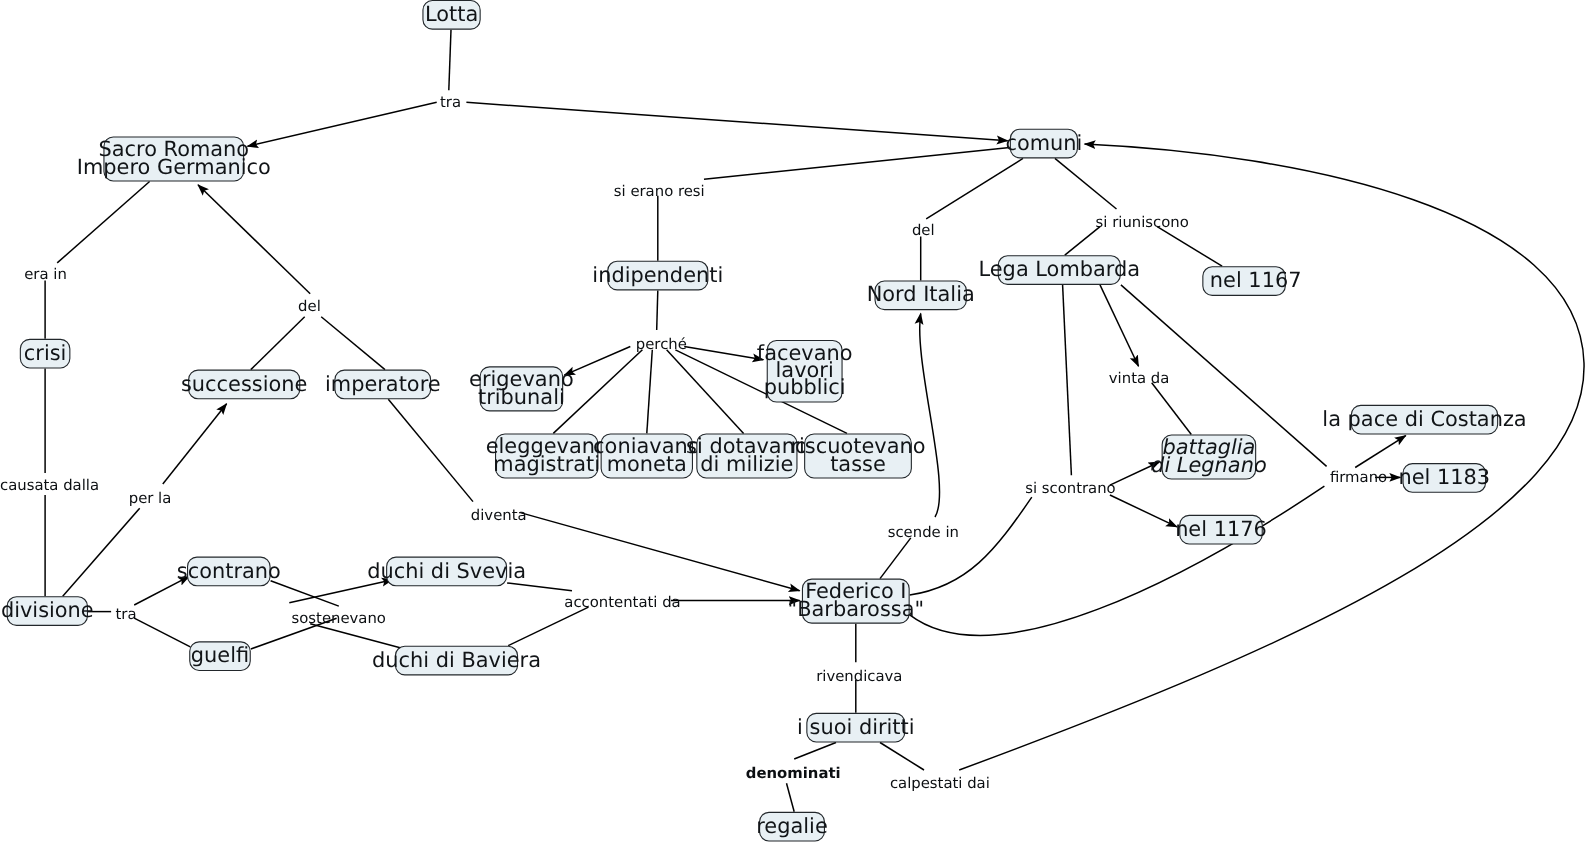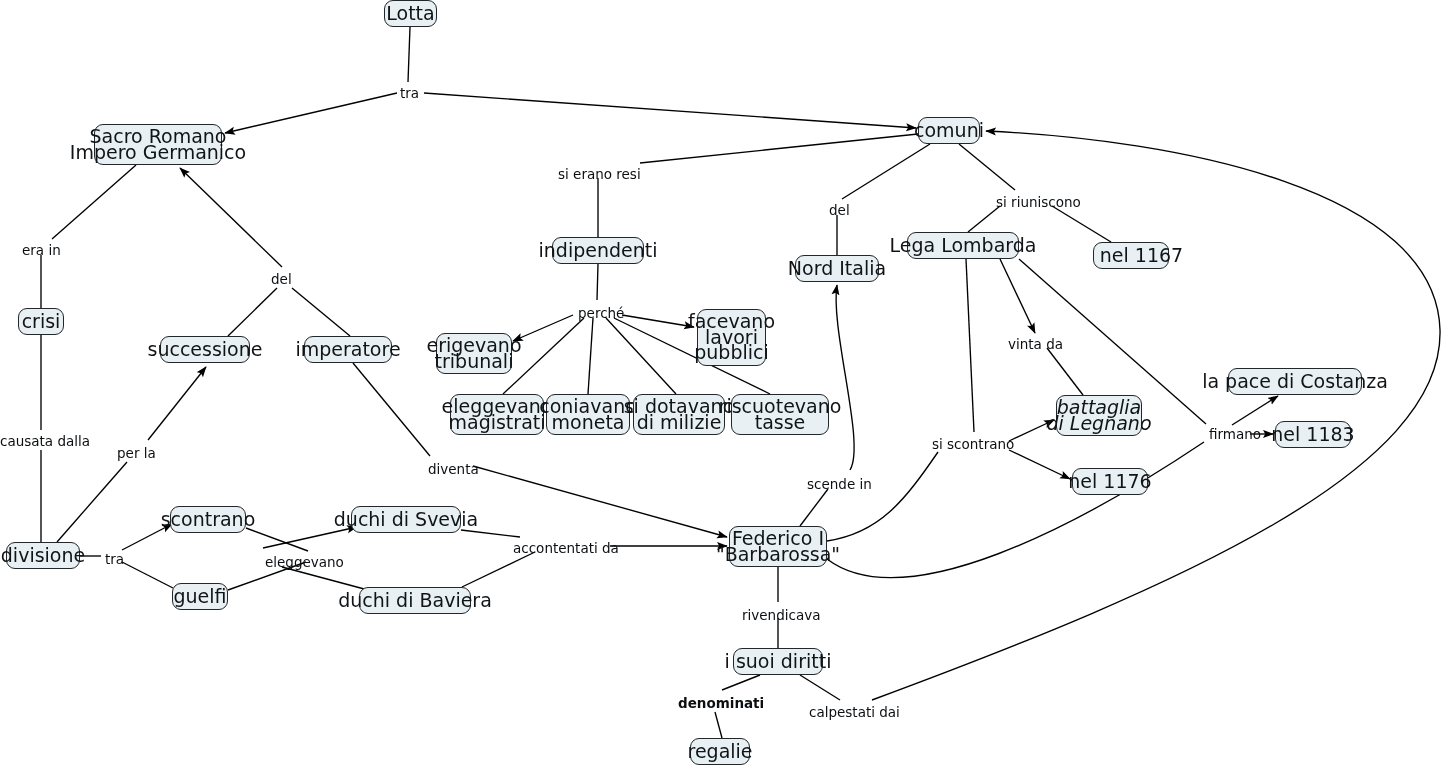--- a/index.html
+++ b/index.html
@@ -124,21 +124,21 @@
         <path d="M 872,700 C 1180,586 1444,470 1440,330 C 1436,190 1180,140 986,131" fill="none" stroke="#000000" stroke-width="1.35" marker-end="url(#arrowhead)"></path>
       </g>
   </svg>
 
   <div id="nodes-group">
       <div class="node" style="left: 384px; top: 0px; width: 53px; height: 27px;">Lotta</div>
       <div class="node" style="left: 94px; top: 124px; width: 128px; height: 41px;">Sacro Romano
 Impero Germanico</div>
       <div class="node" style="left: 918px; top: 117px; width: 62px; height: 27px;">comuni</div>
       <div class="node" style="left: 18px; top: 308px; width: 46px; height: 27px;">crisi</div>
-      <div class="node" style="left: 160px; top: 336px; width: 90px; height: 27px;">successione</div>
+      <div class="node" style="left: 171px; top: 336px; width: 102px; height: 27px;">successione</div>
       <div class="node" style="left: 304px; top: 336px; width: 88px; height: 27px;">imperatore</div>
       <div class="node" style="left: 552px; top: 237px; width: 92px; height: 27px;">indipendenti</div>
       <div class="node" style="left: 795px; top: 255px; width: 84px; height: 27px;">Nord Italia</div>
       <div class="node" style="left: 907px; top: 232px; width: 112px; height: 27px;">Lega Lombarda</div>
       <div class="node" style="left: 1093px; top: 242px; width: 76px; height: 27px; padding-left: 28px;">nel 1167</div>
       <div class="node" style="left: 436px; top: 333px; width: 76px; height: 41px;">erigevano
 tribunali</div>
       <div class="node" style="left: 697px; top: 309px; width: 69px; height: 57px;">facevano
 lavori
 pubblici</div>
@@ -175,19 +175,19 @@
       <div class="linklabel" style="left: 578px; top: 306px;">perché</div>
       <div class="linklabel" style="left: 1008px; top: 337px;">vinta da</div>
       <div class="linklabel" style="left: 0px; top: 434px;">causata dalla</div>
       <div class="linklabel" style="left: 117px; top: 446px;">per la</div>
       <div class="linklabel" style="left: 932px; top: 437px;">si scontrano</div>
       <div class="linklabel" style="left: 1209px; top: 427px;">firmano</div>
       <div class="linklabel" style="left: 428px; top: 462px;">diventa</div>
       <div class="linklabel" style="left: 807px; top: 477px;">scende in</div>
       <div class="linklabel" style="left: 513px; top: 541px;">accontentati da</div>
       <div class="linklabel" style="left: 105px; top: 552px;">tra</div>
-      <div class="linklabel" style="left: 265px; top: 555px;">eleggevano</div>
+      <div class="linklabel" style="left: 265px; top: 555px;">sostenevano</div>
       <div class="linklabel" style="left: 742px; top: 608px;">rivendicava</div>
       <div class="linklabel" style="left: 678px; top: 696px; font-weight: bold;">denominati</div>
       <div class="linklabel" style="left: 809px; top: 705px;">calpestati dai</div>
     </div>
 
 </div>
 
 </body></html>

